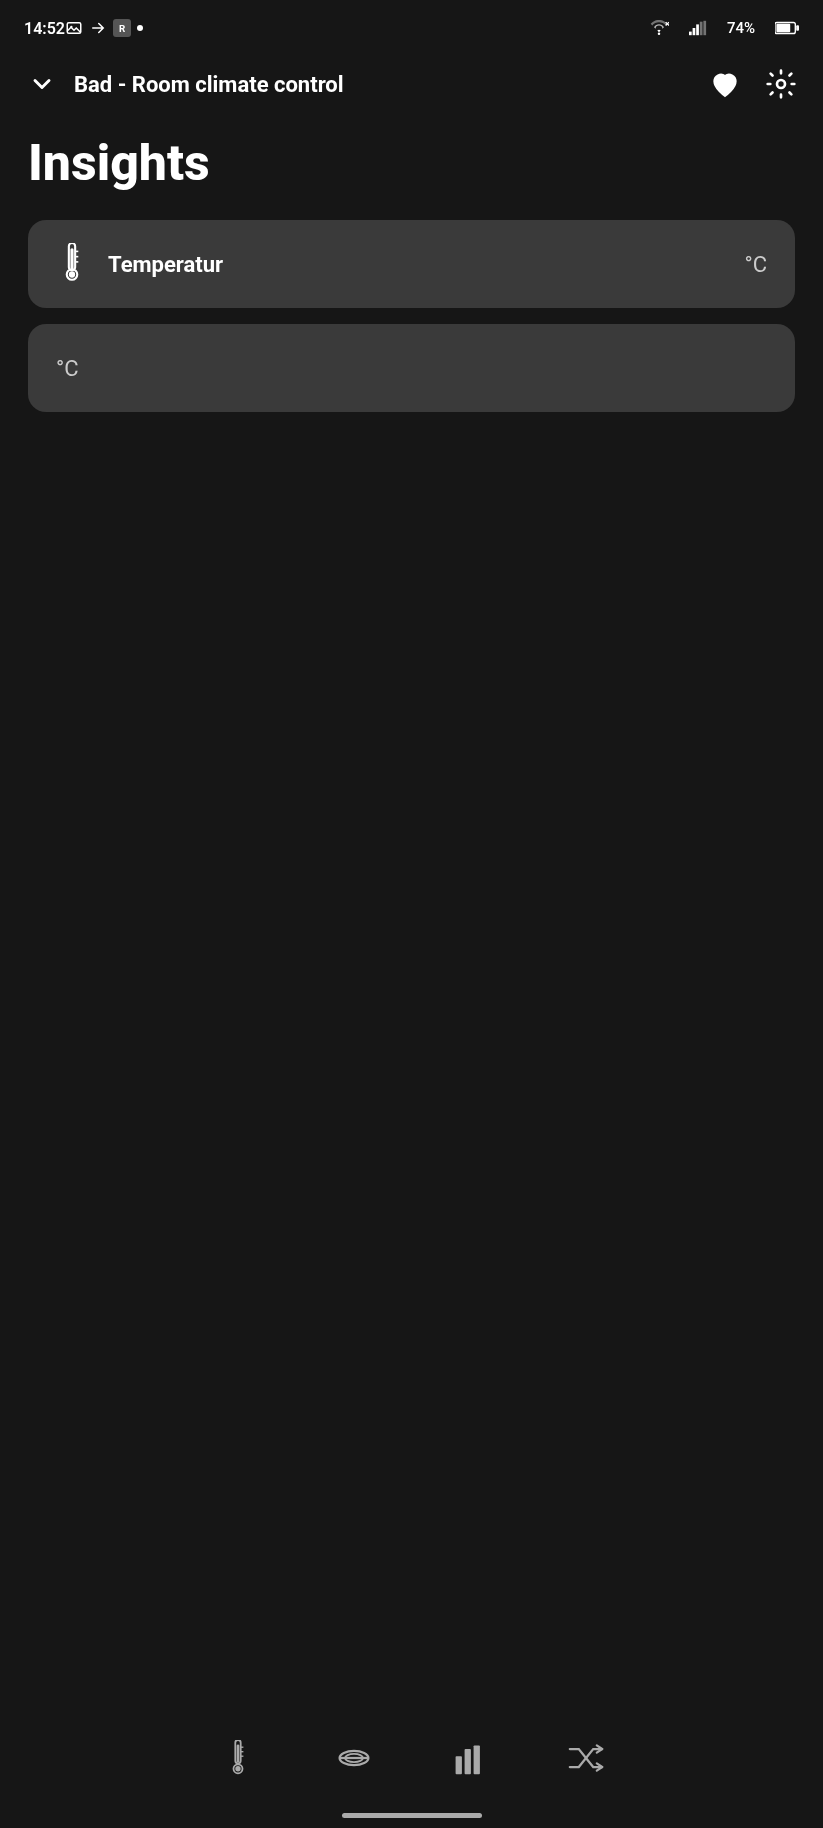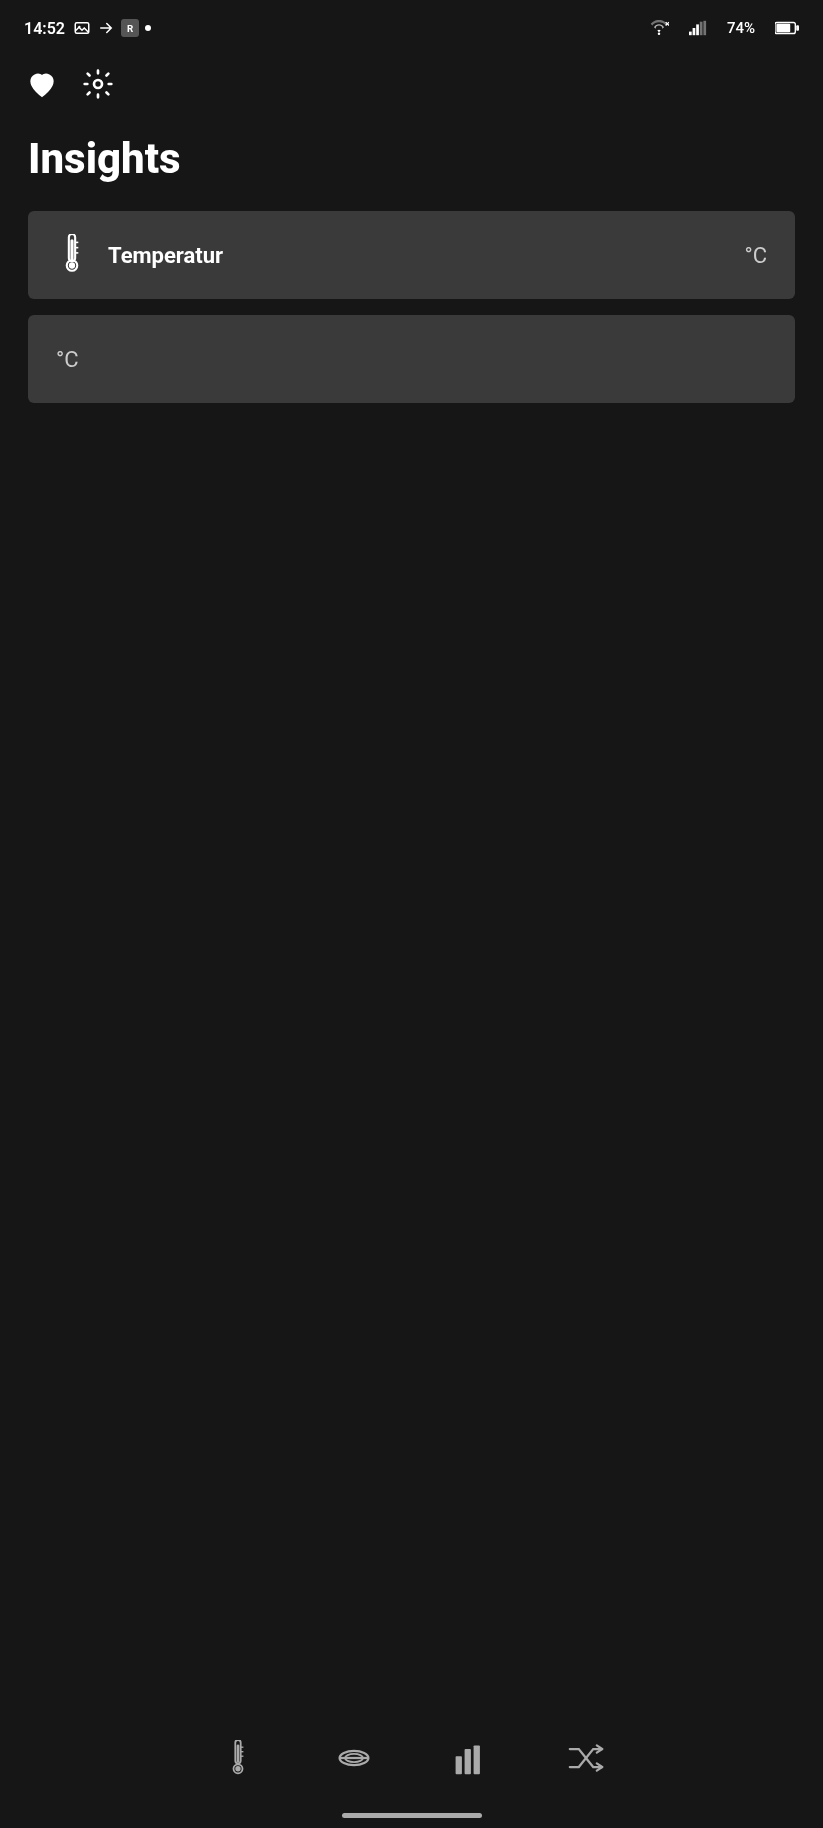--- a/index.html
+++ b/index.html
@@ -24,21 +24,20 @@
       display: flex;
       justify-content: space-between;
       align-items: center;
       padding: 10px 24px 6px 24px;
       height: 52px;
     }
 
     .status-bar-left {
       display: flex;
       align-items: center;
-      gap: 8px;
       font-size: 16px;
       font-weight: 600;
       color: #ffffff;
     }
 
     .status-bar-right {
       display: flex;
       align-items: center;
       gap: 20px;
       font-size: 15px;
@@ -81,30 +80,30 @@
       cursor: pointer;
     }
 
     
     .content {
       padding: 18px 28px 0 28px;
       flex: 1;
     }
 
     .page-title {
-      font-size: 42px;
+      font-size: 50px;
       font-weight: 800;
       color: #ffffff;
       margin-bottom: 28px;
     }
 
     
     .card {
       background-color: #3a3a3a;
-      border-radius: 6px;
+      border-radius: 18px;
       display: flex;
       align-items: center;
       justify-content: space-between;
       padding: 0 28px;
       height: 88px;
       margin-bottom: 16px;
       cursor: pointer;
     }
 
     .card-left {
@@ -225,20 +224,28 @@
 
     <svg width="24" height="14" viewBox="0 0 26 14">
       <rect x="0" y="1" width="22" height="12" rx="2" fill="none" stroke="white" stroke-width="1.5"></rect>
       <rect x="1.5" y="2.5" width="15" height="9" rx="1" fill="white"></rect>
       <rect x="23" y="4" width="3" height="6" rx="1" fill="white"></rect>
     </svg>
   </div>
 </div>
 
 <div class="header">
+  <div class="header-left">
+    <div class="header-icon">
+      <svg width="28" height="28" viewBox="0 0 24 24" fill="none">
+        <path d="M6 9l6 6 6-6" stroke="white" stroke-width="2.5" stroke-linecap="round" stroke-linejoin="round"></path>
+      </svg>
+    </div>
+    <span class="header-title">Bad - Room climate control</span>
+  </div>
   <div class="header-icons">
     <div class="header-icon">
       <svg width="32" height="32" viewBox="0 0 24 24" fill="none">
         <path d="M12 21s-8-5.5-8-11a5 5 0 0 1 8-4 5 5 0 0 1 8 4c0 5.5-8 11-8 11z" fill="white" stroke="white" stroke-width="1.5"></path>
       </svg>
     </div>
     <div class="header-icon">
       <svg width="32" height="32" viewBox="0 0 24 24" fill="none">
         <circle cx="12" cy="12" r="3" stroke="white" stroke-width="2"></circle>
         <path d="M12 2v2M12 20v2M4.22 4.22l1.42 1.42M18.36 18.36l1.42 1.42M2 12h2M20 12h2M4.22 19.78l1.42-1.42M18.36 5.64l1.42-1.42" stroke="white" stroke-width="2" stroke-linecap="round"></path>

